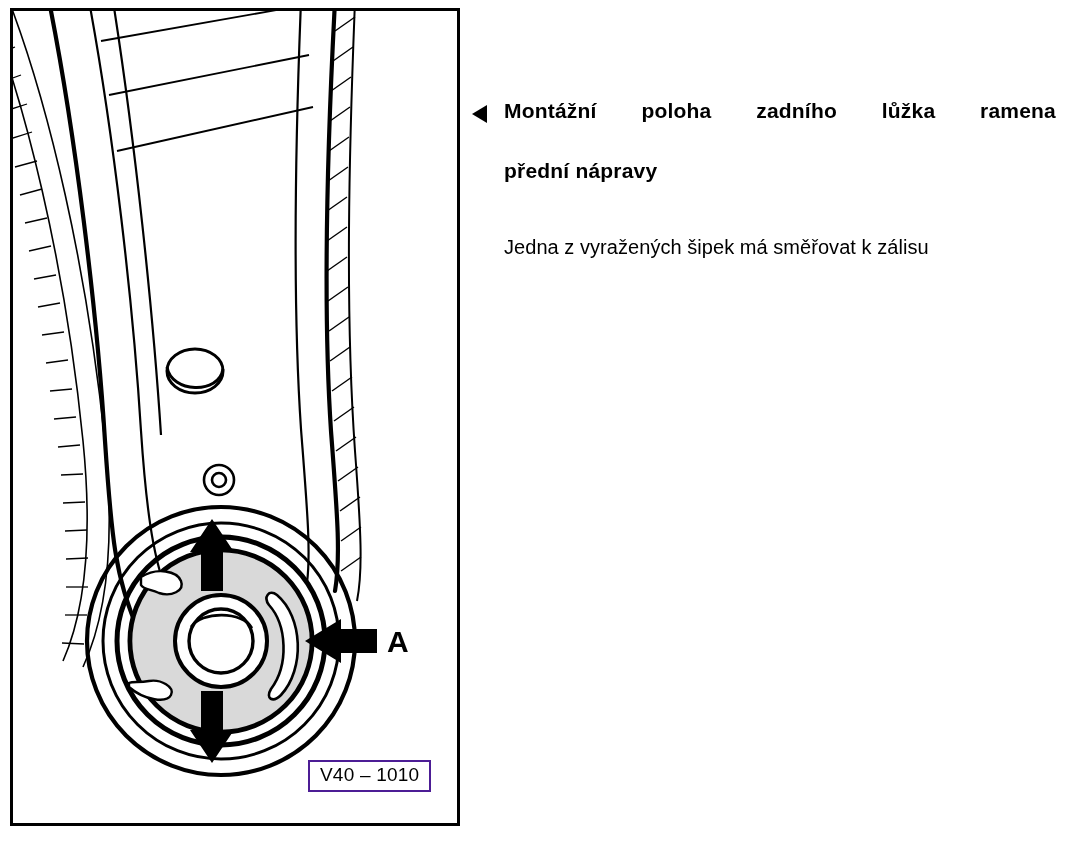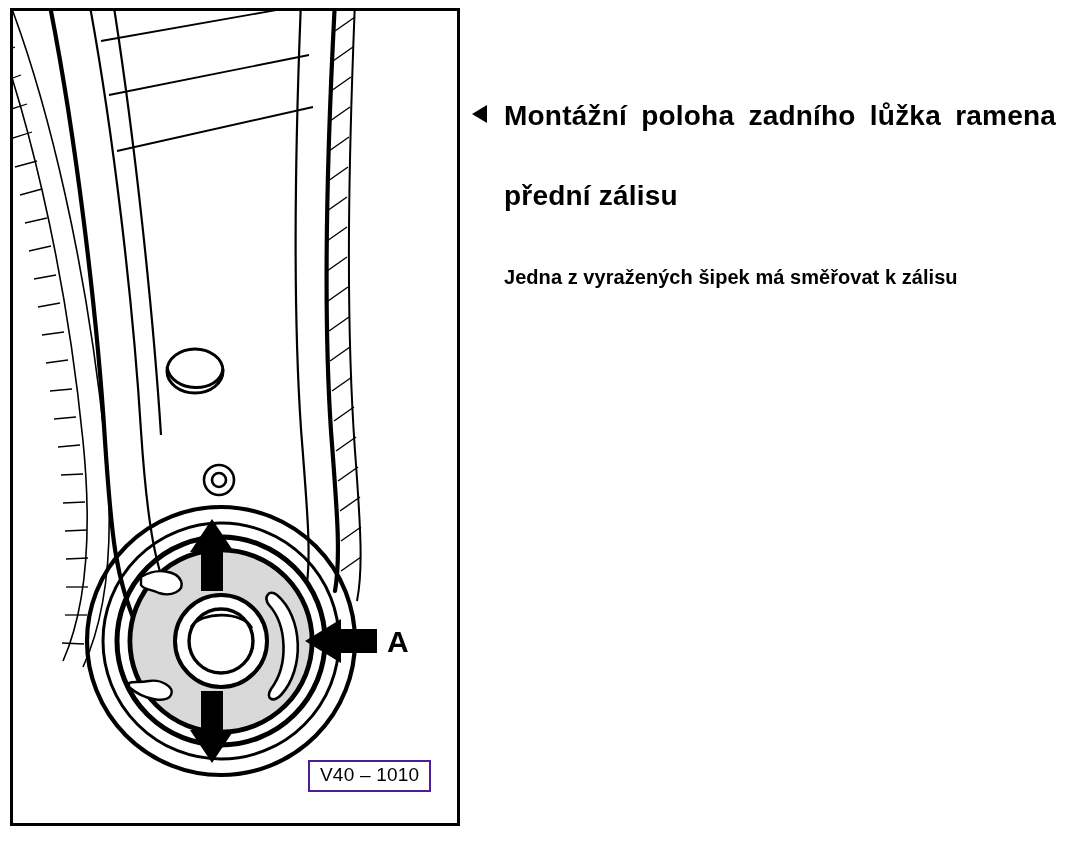--- a/index.html
+++ b/index.html
@@ -84,21 +84,21 @@
     position: absolute;
     left: 0px;
     top: 9px;
     width: 0;
     height: 0;
     border-top: 9px solid transparent;
     border-bottom: 9px solid transparent;
     border-right: 15px solid #000;
   }
   .heading {
-    font-size: 28px;
+    font-size: 21px;
     font-weight: bold;
     line-height: 1.42;
     text-align: justify;
     letter-spacing: 0.2px;
     margin: 0;
   }
   .heading .line1 {
     display: block;
     text-align: justify;
   }
@@ -109,21 +109,20 @@
   }
   .body-block {
     margin-top: 48px;
     padding-left: 32px;
   }
   .body-text {
     font-size: 20px;
     line-height: 1.45;
     margin: 0;
     letter-spacing: 0.05px;
-    font-weight: bold;
   }
   .body-text .ln {
     display: block;
     white-space: nowrap;
   }
 </style>
 </head>
 <body>
 
 <div class="page">
@@ -278,21 +277,21 @@
 
     <div class="figure-id">V40 – 1010</div>
   </div>
 
   <div class="text-col">
 
     <div class="heading-row">
       <span class="bullet-arrow"></span>
       <h2 class="heading">
         <span class="line1">Montážní   poloha   zadního   lůžka   ramena</span>
-        <span class="line2">přední zálisu</span>
+        <span class="line2">přední nápravy</span>
       </h2>
     </div>
 
     <div class="body-block">
       <p class="body-text">
         <span class="ln">Jedna z vyražených šipek má směřovat k zálisu</span>
       </p>
     </div>
 
   </div>

